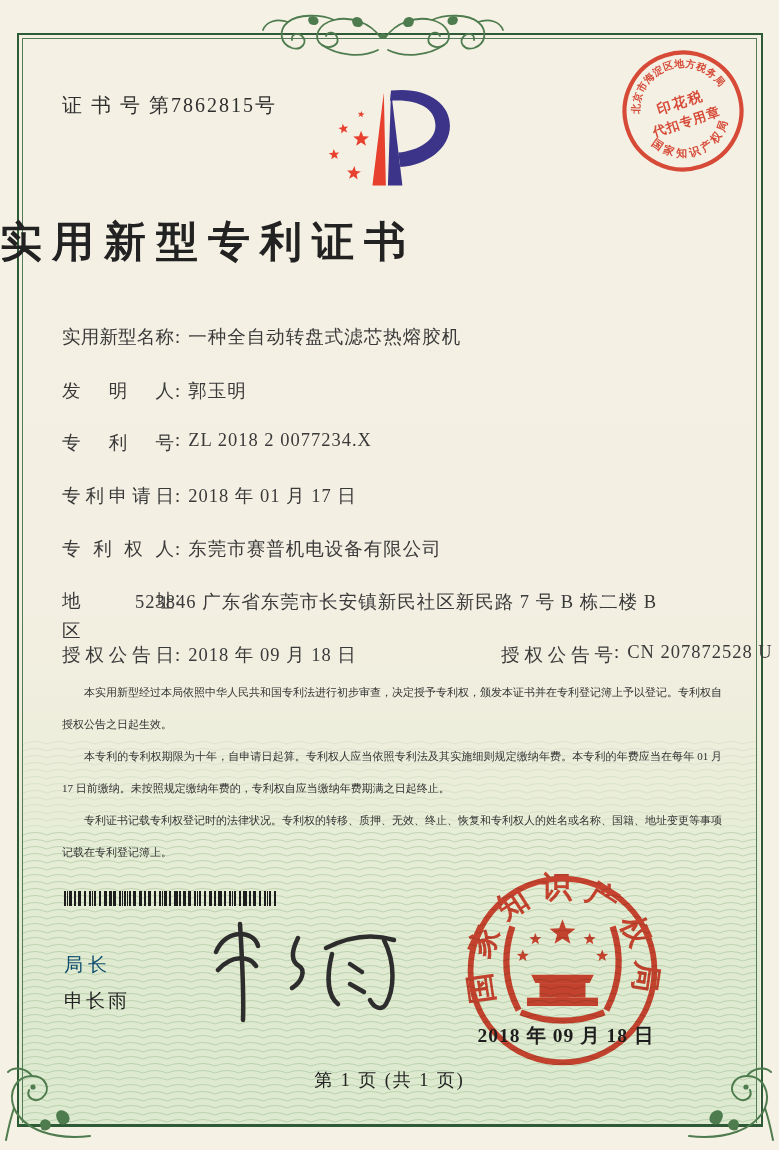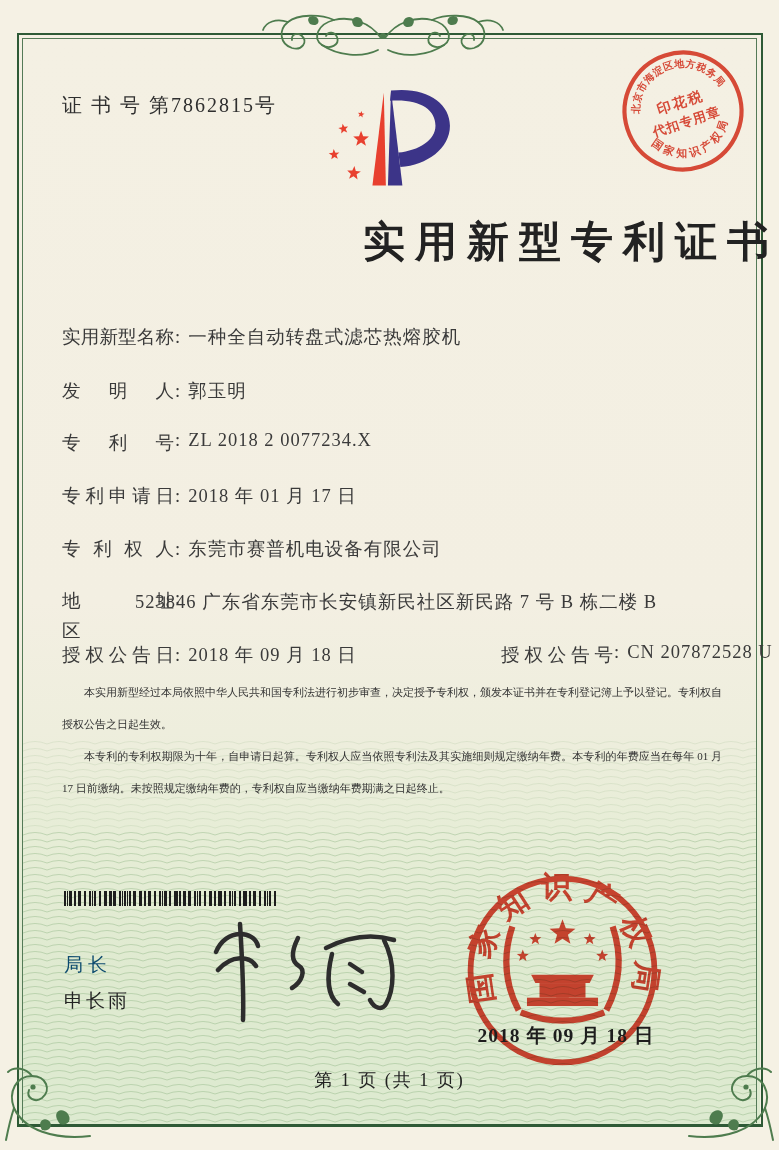--- a/index.html
+++ b/index.html
@@ -15,21 +15,21 @@
     background:linear-gradient(180deg,#f4f0e3 0%,#f3efe2 52%,#eeeedd 64%,#e6edd6 74%,#dfead0 86%,#ddead0 100%);}
   .waves-svg{position:absolute;left:23px;top:740px;}
   
   .frame-a{position:absolute;left:17px;top:33px;width:742px;height:1089px;
     border:2px solid var(--green);border-bottom-width:3px;pointer-events:none;}
   .frame-b{position:absolute;left:22px;top:38px;width:733px;height:1084px;
     border:1.3px solid #547a57;border-bottom:none;pointer-events:none;}
   .ornament{position:absolute;pointer-events:none;}
   
   .cert-no{position:absolute;left:62px;top:92px;font-size:20px;letter-spacing:2px;color:var(--ink);}
-  .title{position:absolute;left:0;top:214px;width:779px;text-align:right;
+  .title{position:absolute;left:0;top:214px;width:779px;text-align:left;
     font-size:42px;font-weight:700;letter-spacing:10px;color:#222;}
   .frow{position:absolute;left:62px;color:#3a3a3a;font-size:18.5px;white-space:nowrap;}
   .flabel{display:inline-block;width:112px;text-align:justify;text-align-last:justify;vertical-align:top;}
   .fcolon{display:inline-block;margin:0 2px 0 1px;}
   .fvalue{display:inline-block;margin-left:6px;letter-spacing:1px;}
   .addr-row{white-space:normal;width:673px;}
   .addr-label{position:absolute;left:0;top:0;}
   .addr-val{display:block;width:615px;text-indent:73px;
     letter-spacing:1px;line-height:29px;}
   .frow-right{position:absolute;left:439px;top:0;white-space:nowrap;}
@@ -147,20 +147,21 @@
   <div class="frow" style="top:642px;width:673px;text-decoration:underline;">
     <span class="flabel">授权公告日</span><span class="fcolon">:</span><span class="fvalue">2018 年 09 月 18 日</span>
     <span class="frow-right">
       <span class="flabel">授权公告号</span><span class="fcolon">:</span><span class="fvalue">CN 207872528 U</span>
     </span>
   </div>
 
   <div class="paras">
     <p>本实用新型经过本局依照中华人民共和国专利法进行初步审查，决定授予专利权，颁发本证书并在专利登记簿上予以登记。专利权自授权公告之日起生效。</p>
     <p>本专利的专利权期限为十年，自申请日起算。专利权人应当依照专利法及其实施细则规定缴纳年费。本专利的年费应当在每年 01 月 17 日前缴纳。未按照规定缴纳年费的，专利权自应当缴纳年费期满之日起终止。</p>
+    <p>专利证书记载专利权登记时的法律状况。专利权的转移、质押、无效、终止、恢复和专利权人的姓名或名称、国籍、地址变更等事项记载在专利登记簿上。</p>
   </div>
 
   <div class="barcode"></div>
 
   <div class="signer-title">局长</div>
   <div class="signer-name">申长雨</div>
 
   <svg class="signature-svg" width="205" height="118" viewBox="0 0 205 118">
     <g fill="none" stroke="#2d2d2d" stroke-width="4.5" stroke-linecap="round">
       <path d="M18,46 C28,22 56,24 60,40"></path>

